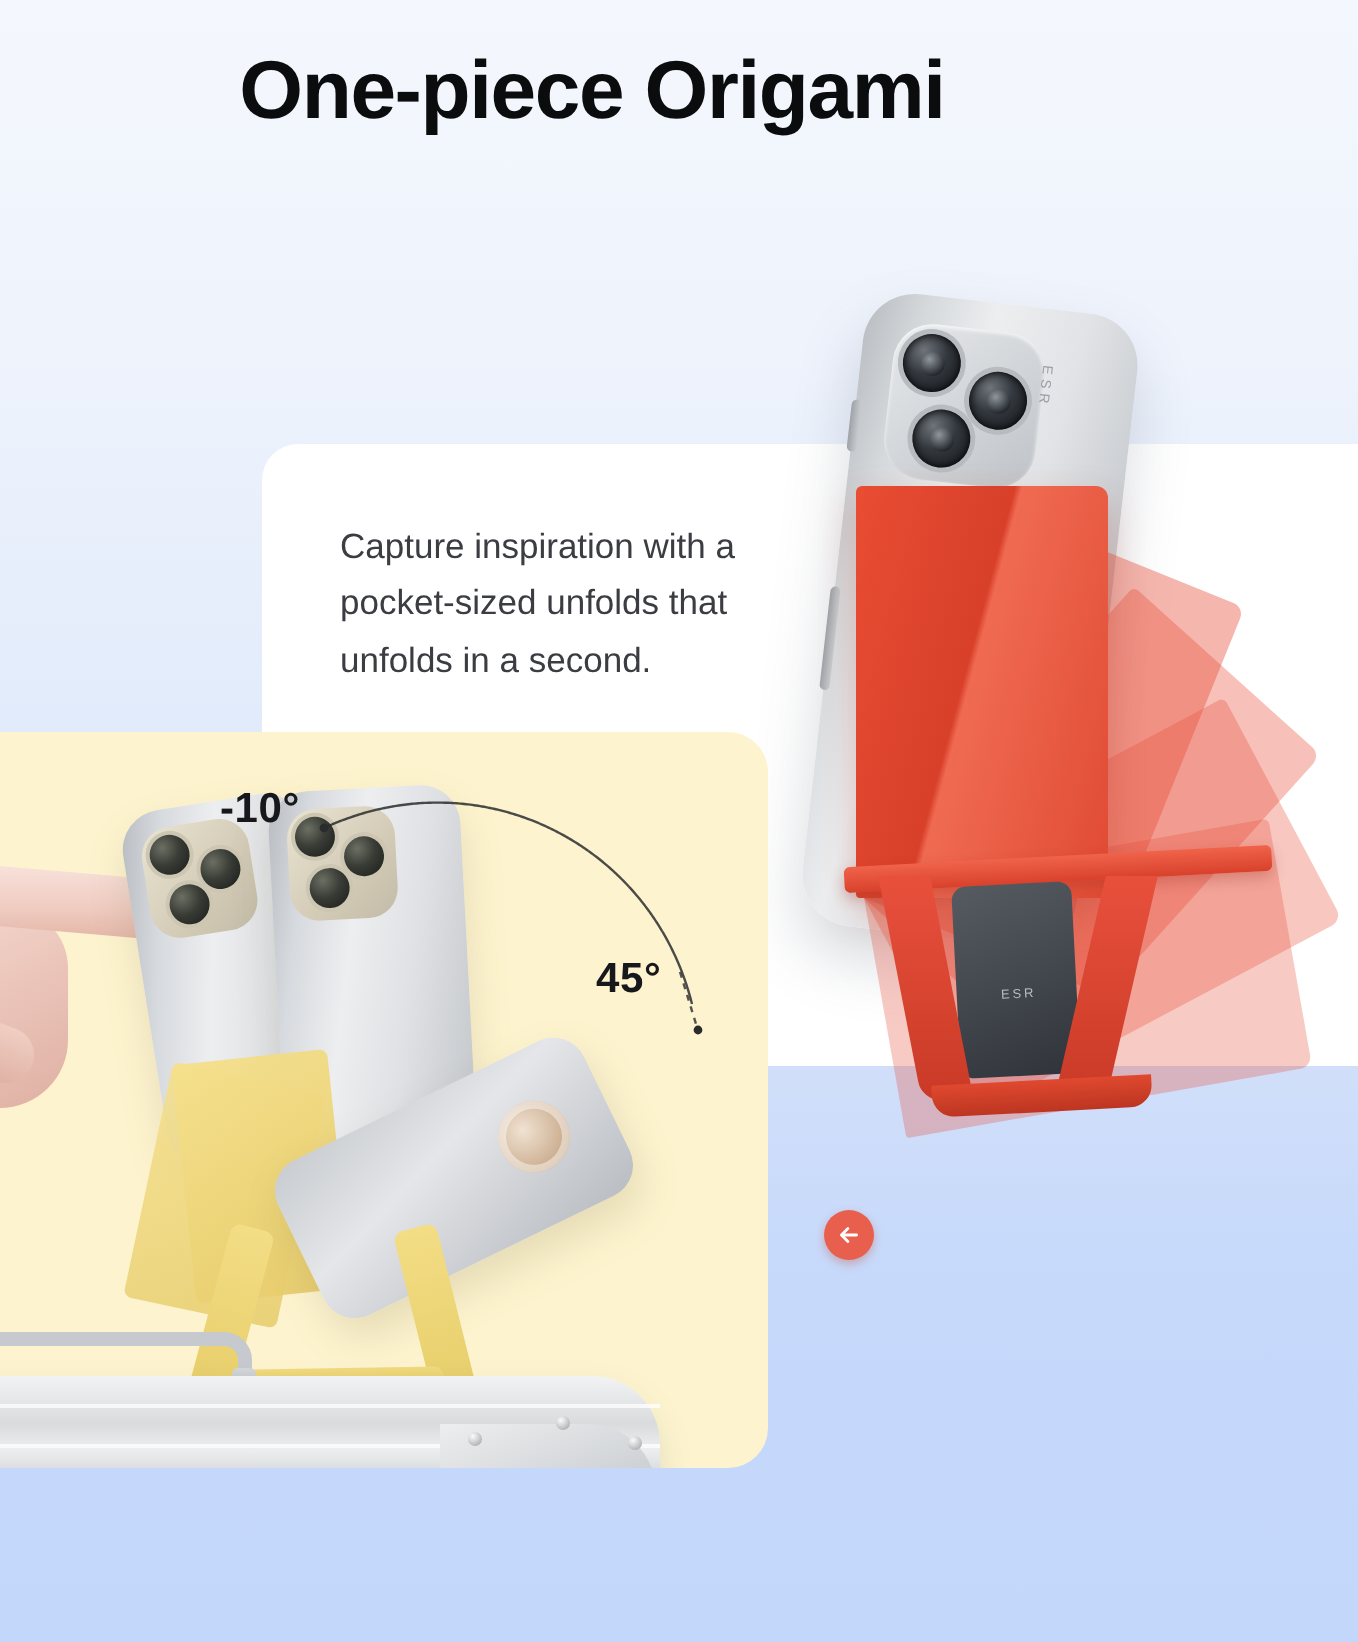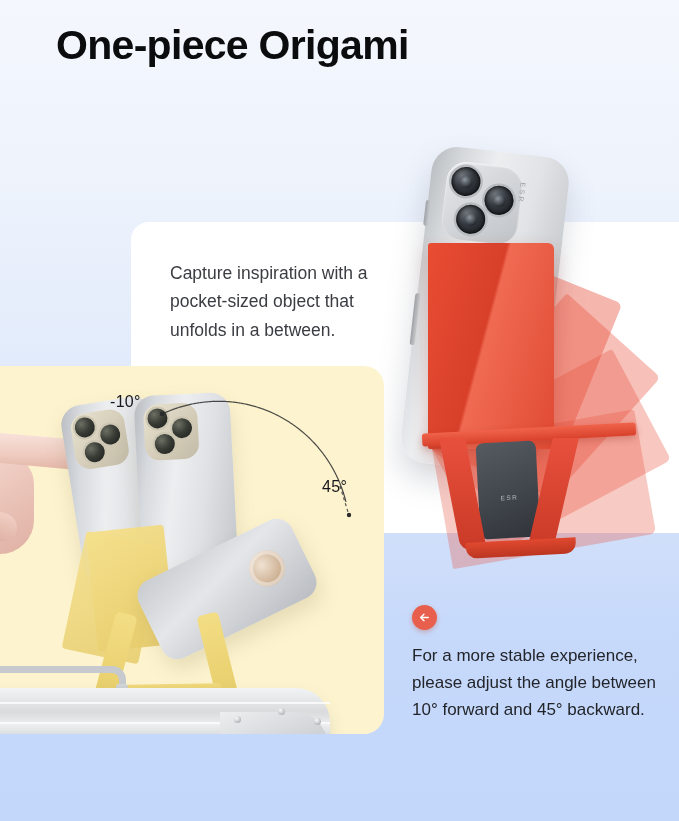--- a/index.html
+++ b/index.html
@@ -20,21 +20,21 @@
         #f4f7fd 0%,
         #eef3fc 22%,
         #e3ecfb 42%,
         #d3e0f9 62%,
         #c6d9fb 78%,
         #c3d7fb 100%);
     overflow:hidden;
   }
 
   
-  .headline-block { position:absolute; left:56px; top:22px; width:480px; }
+  .headline-block { position:absolute; left:56px; top:22px; width:480px;text-align:center; }
   .headline {
     font-size:41px; font-weight:700; line-height:1.14;
     letter-spacing:-0.7px; color:#0b0c0e;
   }
   .subhead {
     margin-top:22px; font-size:20px; font-weight:400;
     color:#2b2d31; letter-spacing:0.1px;
   }
 
   
@@ -271,25 +271,25 @@
     border:7px solid #c6c9cd; border-bottom:none;
     border-radius:14px 14px 0 0;
   }
   .handle-post {
     position:absolute; top:18px; width:12px; height:18px;
     background:linear-gradient(180deg,#d5d8db,#a9adb1); border-radius:3px;
   }
 
   
   .angle-label {
-    position:absolute; font-size:16px; font-weight:400; color:#17181b;
+    position:absolute; font-size:21px; font-weight:700; color:#17181b;
     letter-spacing:0.3px;
   }
   .angle-label.neg { left:110px; top:393px; }
-  .angle-label.pos { left:322px; top:478px; }
+  .angle-label.pos { left:298px; top:478px; }
   .arc-svg { position:absolute; left:100px; top:386px; width:290px; height:140px; }
 
   
   .note { position:absolute; left:412px; top:605px; width:250px; }
   .note-badge {
     width:25px; height:25px; border-radius:50%;
     background:#e8604d; display:flex; align-items:center; justify-content:center;
     box-shadow:0 2px 5px rgba(190,75,55,.35);
   }
   .note-text {
@@ -301,21 +301,21 @@
 
 <div class="page">
 
   <div class="headline-block">
     <div class="headline">
       <div>One-piece Origami</div>
     </div>
   </div>
 
   <div class="white-card">
-    <div class="white-card-text">Capture inspiration with a pocket-sized object that unfolds in a between.</div>
+    <div class="white-card-text">Capture inspiration with a pocket-sized unfolds that unfolds in a second.</div>
   </div>
 
   <div class="hero-scene">
 
     <div class="hero-phone">
       <div class="rail-l"></div>
       <div class="rail-l2"></div>
       <div class="hero-cam">
         <div class="lens a">
             <div class="lens-in"></div>
@@ -433,16 +433,15 @@
   <div class="angle-label neg">-10°</div>
   <div class="angle-label pos">45°</div>
 
   <div class="note">
     <div class="note-badge">
       <svg width="13" height="13" viewBox="0 0 24 24" fill="none" stroke="#ffffff" stroke-width="2.6" stroke-linecap="round" stroke-linejoin="round">
         <line x1="19" y1="12" x2="6" y2="12"></line>
         <polyline points="11,6 5,12 11,18"></polyline>
       </svg>
     </div>
-    <div class="note-text">For a more stable experience, please adjust the angle between 10° forward and 45° backward.</div>
   </div>
 
 </div>
 
 </body></html>

